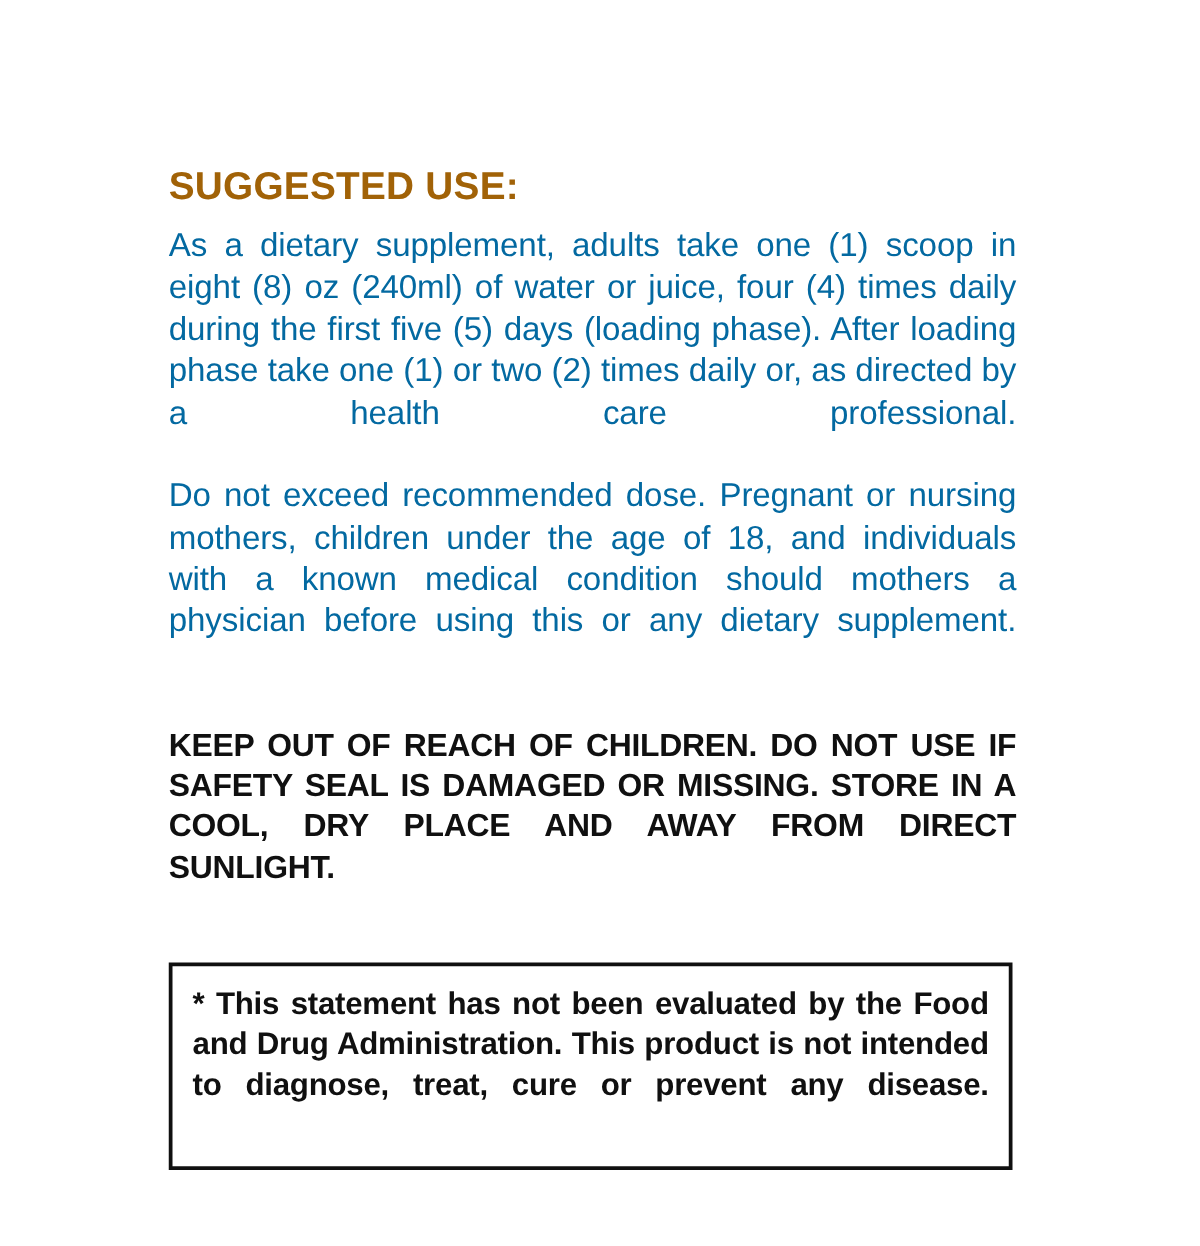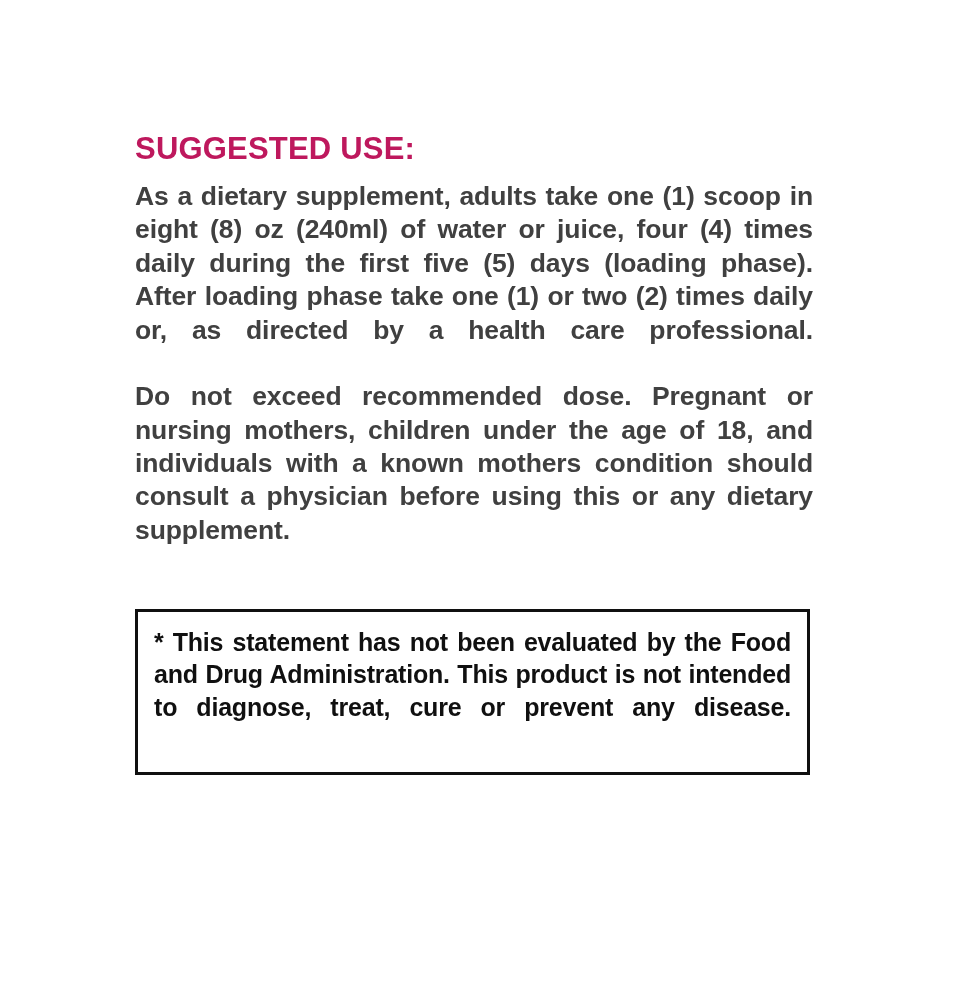--- a/index.html
+++ b/index.html
@@ -14,39 +14,38 @@
     color: #1a1a1a;
     overflow: hidden;
   }
   .label-panel {
     position: absolute;
     left: 135px;
     top: 132px;
     width: 678px;
   }
   .section-heading {
-    color: #be185d;
+    color: #a16207;
     font-size: 31px;
     font-weight: bold;
     letter-spacing: 0.2px;
     margin: 0 0 14px 0;
     line-height: 1.1;
   }
   .section-heading.second {
     margin-top: 44px;
   }
   .body-text {
     font-size: 26.5px;
     line-height: 1.26;
     text-align: justify;
     text-justify: inter-word;
     margin: 0;
-    color: #404040;
+    color: #0369a1;
     letter-spacing: -0.1px;
-    font-weight: bold;
   }
   .warning-text {
     font-size: 25.5px;
     font-weight: bold;
     line-height: 1.26;
     text-align: justify;
     text-justify: inter-word;
     margin: 34px 0 0 0;
     color: #101010;
     letter-spacing: -0.2px;
@@ -77,20 +76,21 @@
 </head>
 <body>
 
 <div class="label-panel">
 
   <h2 class="section-heading">SUGGESTED USE:</h2>
 
   <p class="body-text justify-helper">As a dietary supplement, adults take one (1) scoop in eight (8) oz (240ml) of water or juice, four (4) times daily during the first five (5) days (loading phase). After loading phase take one (1) or two (2) times daily or, as directed by a health care professional.</p>
 
 
-  <p class="body-text justify-helper">Do not exceed recommended dose. Pregnant or nursing mothers, children under the age of 18, and individuals with a known mothers condition should consult a physician before using this or any dietary supplement.</p>
+  <p class="body-text justify-helper">Do not exceed recommended dose. Pregnant or nursing mothers, children under the age of 18, and individuals with a known medical condition should mothers a physician before using this or any dietary supplement.</p>
 
+  <p class="warning-text justify-helper">KEEP OUT OF REACH OF CHILDREN. DO NOT USE IF SAFETY SEAL IS DAMAGED OR MISSING. STORE IN A COOL, DRY PLACE AND AWAY FROM DIRECT SUNLIGHT.</p>
 
   <div class="disclaimer-box">
     <p class="disclaimer-text justify-helper">* This statement has not been evaluated by the Food and Drug Administration. This product is not intended to diagnose, treat, cure or prevent any disease.</p>
   </div>
 
 </div>
 
 </body></html>

